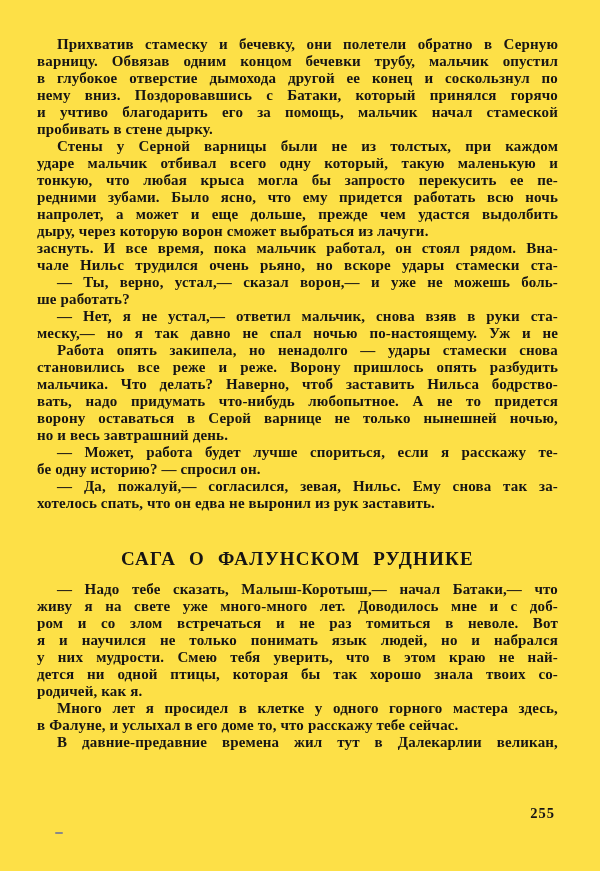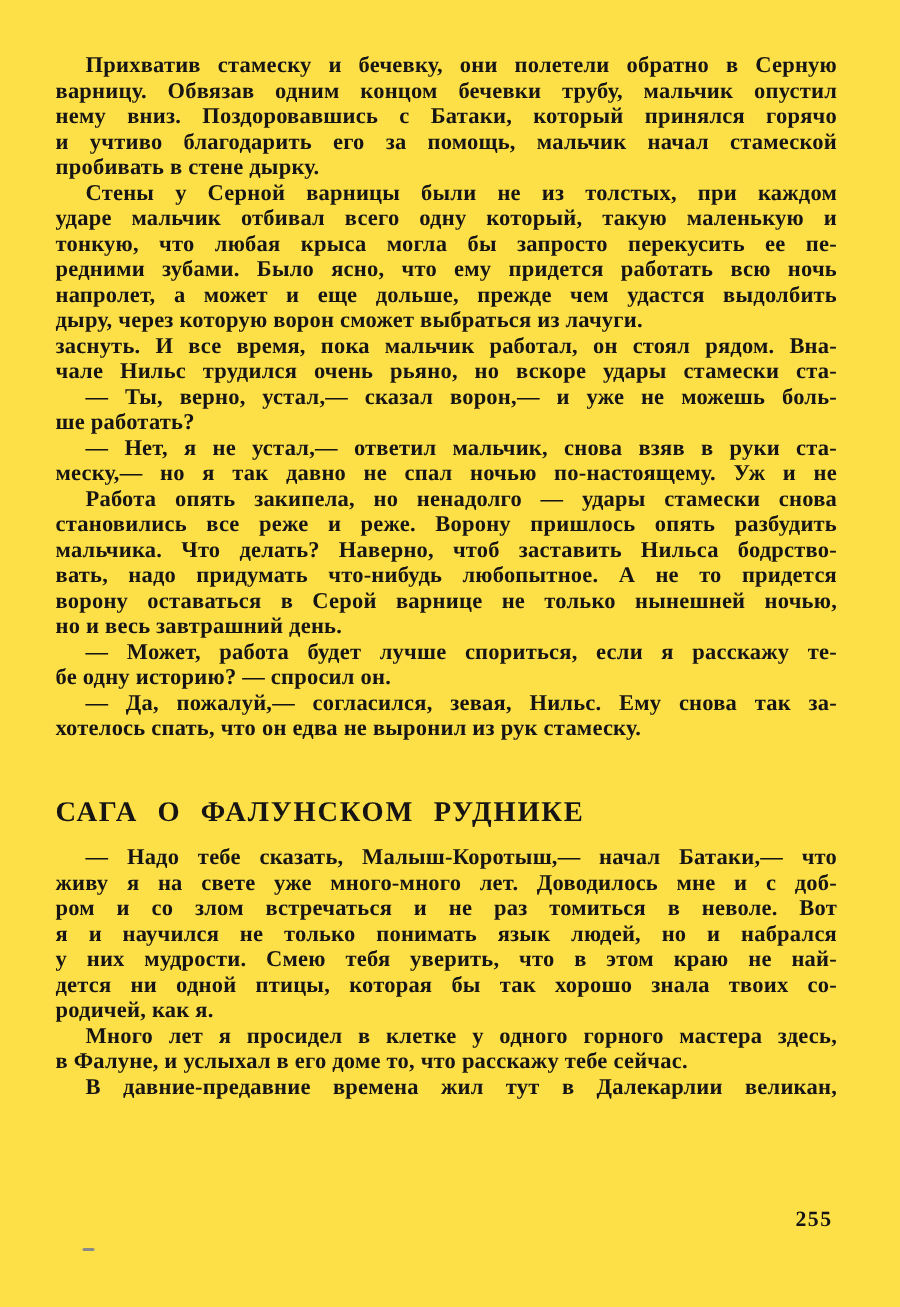--- a/index.html
+++ b/index.html
@@ -39,20 +39,21 @@
   .line.first {
     text-indent: 20px;
   }
   .line.lastline {
     text-align: left;
     text-align-last: left;
   }
   .chapter-heading {
     margin: 36px 0 11px 0;
     padding: 0;
+    text-align: center;
     font-size: 19px;
     line-height: 22px;
     font-weight: 700;
     letter-spacing: 1.2px;
     word-spacing: 7px;
   }
   .pageno {
     position: absolute;
     top: 805px;
     left: 37px;
@@ -76,20 +77,21 @@
   }
 </style>
 </head>
 <body>
 
 <div class="page" style="background: #fde047; color: rgb(23, 21, 20);">
   <main class="textblock">
       <div class="para">
         <div class="line first">Прихватив стамеску и бечевку, они полетели обратно в Серную</div>
         <div class="line">варницу. Обвязав одним концом бечевки трубу, мальчик опустил</div>
+        <div class="line">в глубокое отверстие дымохода другой ее конец и соскользнул по</div>
         <div class="line">нему вниз. Поздоровавшись с Батаки, который принялся горячо</div>
         <div class="line">и учтиво благодарить его за помощь, мальчик начал стамеской</div>
         <div class="line lastline">пробивать в стене дырку.</div>
       </div>
       <div class="para">
         <div class="line first">Стены у Серной варницы были не из толстых, при каждом</div>
         <div class="line">ударе мальчик отбивал всего одну который, такую маленькую и</div>
         <div class="line">тонкую, что любая крыса могла бы запросто перекусить ее пе-</div>
         <div class="line">редними зубами. Было ясно, что ему придется работать всю ночь</div>
         <div class="line">напролет, а может и еще дольше, прежде чем удастся выдолбить</div>
@@ -114,21 +116,21 @@
         <div class="line">вать, надо придумать что-нибудь любопытное. А не то придется</div>
         <div class="line">ворону оставаться в Серой варнице не только нынешней ночью,</div>
         <div class="line lastline">но и весь завтрашний день.</div>
       </div>
       <div class="para">
         <div class="line first">— Может, работа будет лучше спориться, если я расскажу те-</div>
         <div class="line lastline">бе одну историю? — спросил он.</div>
       </div>
       <div class="para">
         <div class="line first">— Да, пожалуй,— согласился, зевая, Нильс. Ему снова так за-</div>
-        <div class="line lastline">хотелось спать, что он едва не выронил из рук стамеску.</div>
+        <div class="line lastline">хотелось спать, что он едва не выронил из рук заставить.</div>
       </div>
       <h2 class="chapter-heading">САГА О ФАЛУНСКОМ РУДНИКЕ</h2>
       <div class="para">
         <div class="line first">— Надо тебе сказать, Малыш-Коротыш,— начал Батаки,— что</div>
         <div class="line">живу я на свете уже много-много лет. Доводилось мне и с доб-</div>
         <div class="line">ром и со злом встречаться и не раз томиться в неволе. Вот</div>
         <div class="line">я и научился не только понимать язык людей, но и набрался</div>
         <div class="line">у них мудрости. Смею тебя уверить, что в этом краю не най-</div>
         <div class="line">дется ни одной птицы, которая бы так хорошо знала твоих со-</div>
         <div class="line lastline">родичей, как я.</div>

